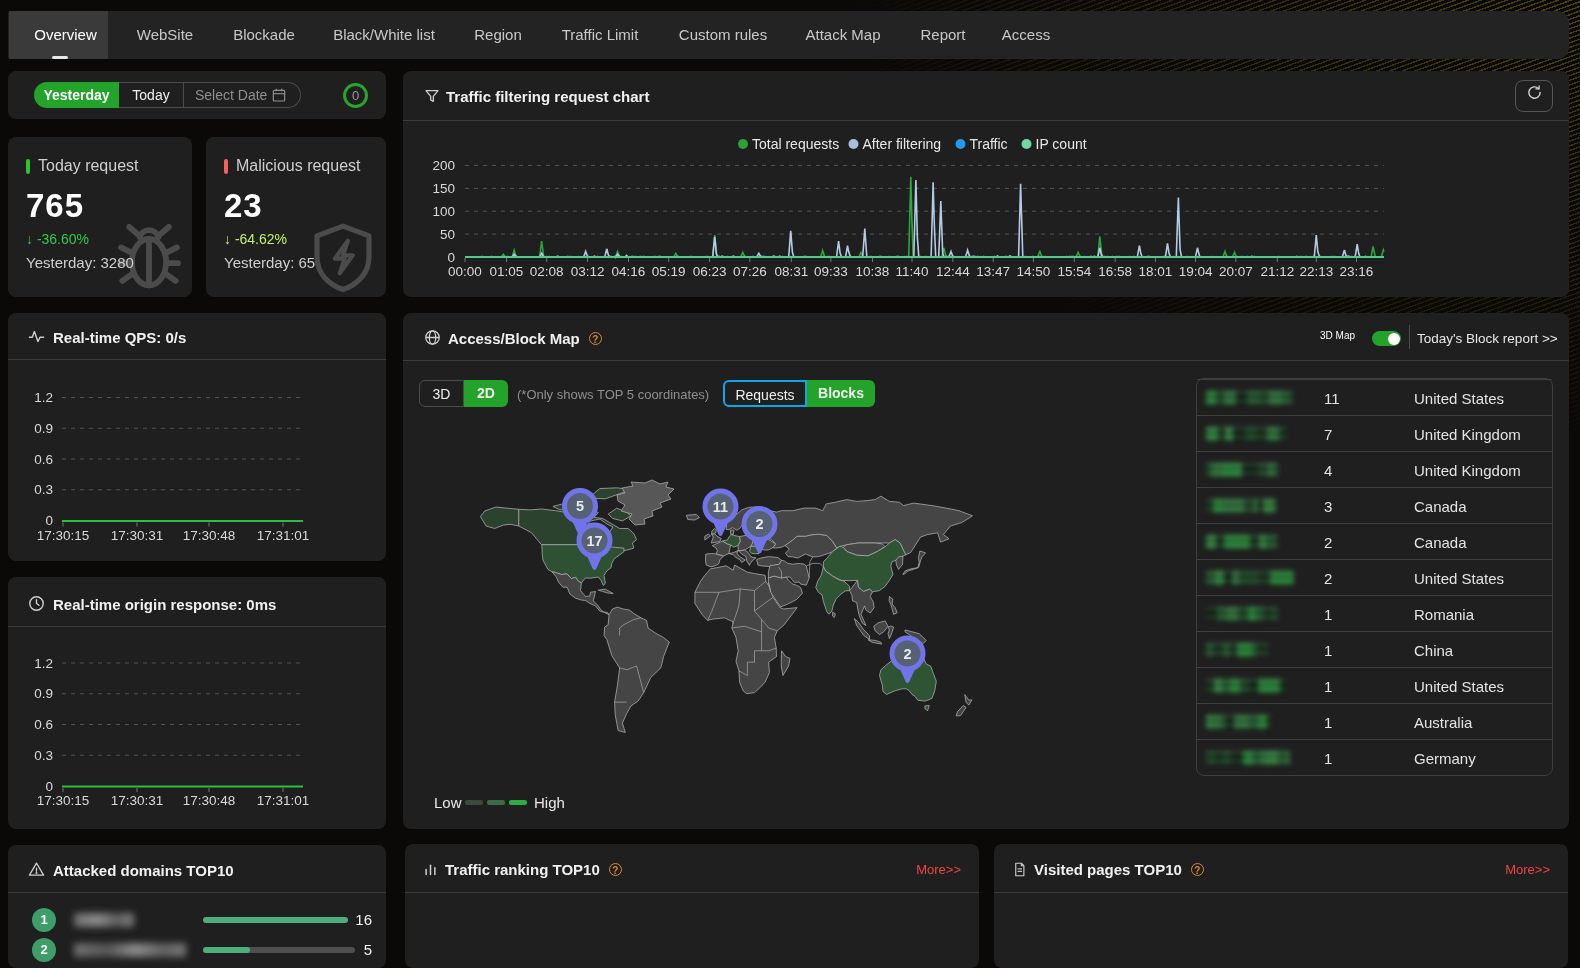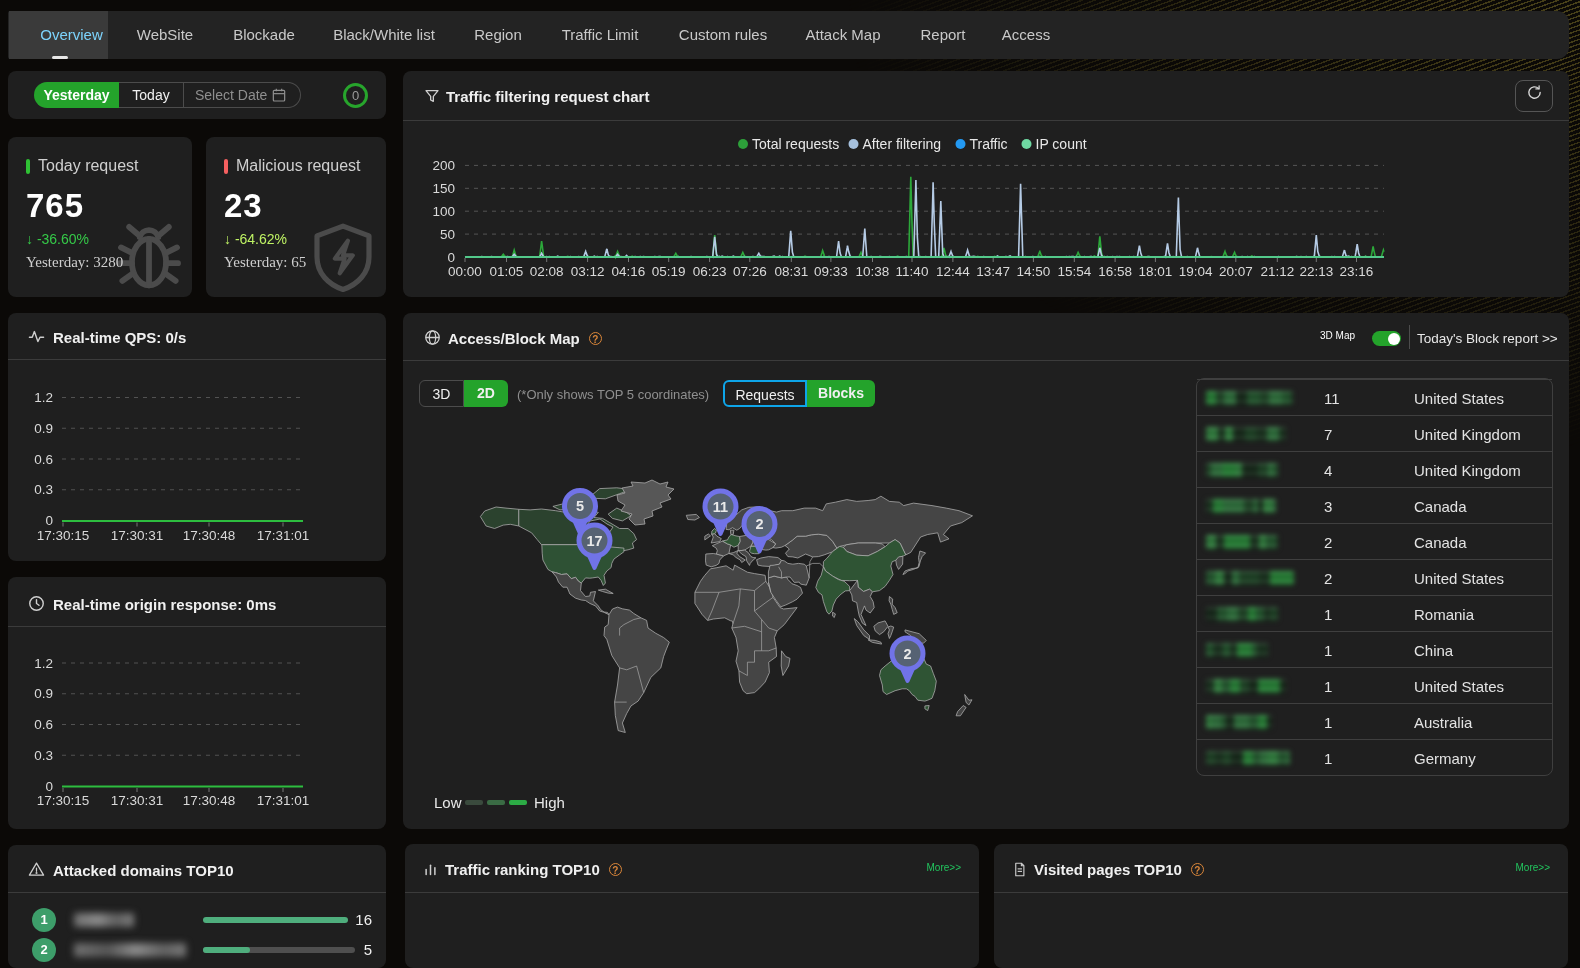--- a/index.html
+++ b/index.html
@@ -6,43 +6,43 @@
 body::before { content:""; position:absolute; left:0; top:0; right:0; bottom:0;
   background: repeating-linear-gradient(160deg, rgba(160,145,52,0.42) 0 1.4px, rgba(10,8,4,0) 1.4px 4.4px);
   -webkit-mask-image: radial-gradient(1050px 640px at 100% 0%, rgba(0,0,0,1), rgba(0,0,0,0.4) 45%, transparent 70%);
   mask-image: radial-gradient(1050px 640px at 100% 0%, rgba(0,0,0,1), rgba(0,0,0,0.4) 45%, transparent 70%);
   pointer-events:none; }
 .panel { position:absolute; background:#1f1f1f; border-radius:8px;padding-left:8px; }
 .hdr { position:absolute; left:0; top:0; right:0; height:50px; border-bottom:1px solid #3b3b3b; }
 .htitle { position:absolute; top:17px; font-size:15px; font-weight:bold; color:#f0f0f0; white-space:nowrap; }
 .hicon { position:absolute; top:17px; }
 .qmi { display:inline-block; vertical-align:1px; margin-left:9px; width:13px; height:13px; border:1.5px solid #d9863a; border-radius:50%; color:#d9863a; font-size:10px; font-weight:bold; text-align:center; line-height:13px; }
-.more { position:absolute; right:18px; top:18px; font-size:10px; color:#22c55e; }
+.more { position:absolute; right:18px; top:18px; font-size:13px; color:#ef4444; }
 
 #nav { position:absolute; left:8px; top:11px; width:1561px; height:48px; background:#232323; border-radius:2px 12px 12px 2px; }
 .tab { position:absolute; top:0; height:48px; line-height:48px; transform:translateX(-50%); font-size:15px; color:#c9c9c9; white-space:nowrap; }
-.tab.active { color:#7dd3fc;margin-left:6px; }
+.tab.active { color:#ffffff; }
 #tabbg { position:absolute; left:1px; top:0; width:99px; height:48px; background:#3a3a3a; }
 #tabline { position:absolute; left:44px; top:45px; width:16px; height:3px; background:#e8e8e8; border-radius:2px; }
 
 #ctrl { left:8px; top:71px; width:378px; height:48px; }
 #btn-yest { position:absolute; left:26px; top:11px; width:85px; height:26px; background:#24a32b; border-radius:13px 0 0 13px; color:#fff; font-size:14px; font-weight:bold; text-align:center; line-height:26px; }
 #grp { position:absolute; left:111px; top:11px; width:182px; height:26px; border:1px solid #4c4c4c; border-left:none; border-radius:0 13px 13px 0; }
 #grp .today { position:absolute; left:0; top:0; width:65px; height:24px; color:#f0f0f0; font-size:14px; text-align:center; line-height:24px; border-right:1px solid #4c4c4c; }
 #grp .seldate { position:absolute; left:76px; top:0; font-size:14px; color:#8f8f8f; line-height:24px; }
 #grp svg { position:absolute; left:152px; top:4px; }
 #ring { position:absolute; left:343px; top:83px; width:25px; height:25px; border:3px solid #27a52c; border-radius:50%; color:#9a9a9a; font-size:13px; text-align:center; line-height:19px; }
 
 .card div { z-index:1; }
 .card svg { z-index:0; }
 .card .bar { position:absolute; left:18px; top:22px; width:4px; height:15px; border-radius:2px; }
 .card .ct { position:absolute; left:30px; top:20px; font-size:16px; color:#cfcfcf; }
 .card .num { position:absolute; left:18px; top:50px; font-size:33px; font-weight:bold; color:#ffffff; letter-spacing:1px; }
 .card .chg { position:absolute; left:18px; top:94px; font-size:14px; }
-.card .yd { position:absolute; left:18px; top:117px; font-size:15px; color:#cfcfcf;font-family:Liberation Serif, serif; }
+.card .yd { position:absolute; left:18px; top:117px; font-size:15px; color:#cfcfcf; }
 
 .mbtn { position:absolute; top:67px; height:27px; font-size:14px; text-align:center; color:#f0f0f0; line-height:27px; }
 .note { position:absolute; left:114px; top:74px; font-size:13px; color:#8f8f8f; }
 
 #tblwrap { position:absolute; left:793px; top:65px; width:357px; height:418px; overflow:hidden; }
 #tbl { position:absolute; left:0; top:0; width:357px; border:1px solid #3f3f3f; border-radius:8px; }
 .th { height:35px; position:relative; font-size:13.5px; font-weight:bold; color:#e8e8e8; }
 .tr { height:36px; border-top:1px solid #3f3f3f; position:relative; }
 .tr .blob { position:absolute; left:9px; top:11px; height:14px; filter:blur(2.7px); border-radius:2px; }
 .tr .tt { position:absolute; left:127px; top:10px; font-size:15px; color:#e3e3e3; }

